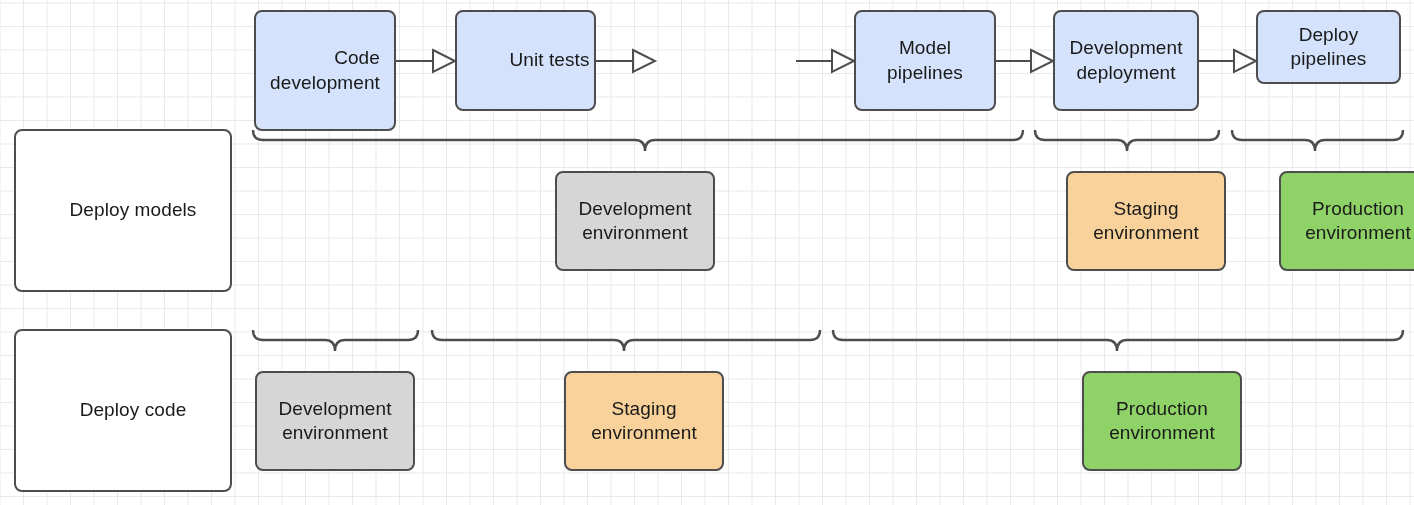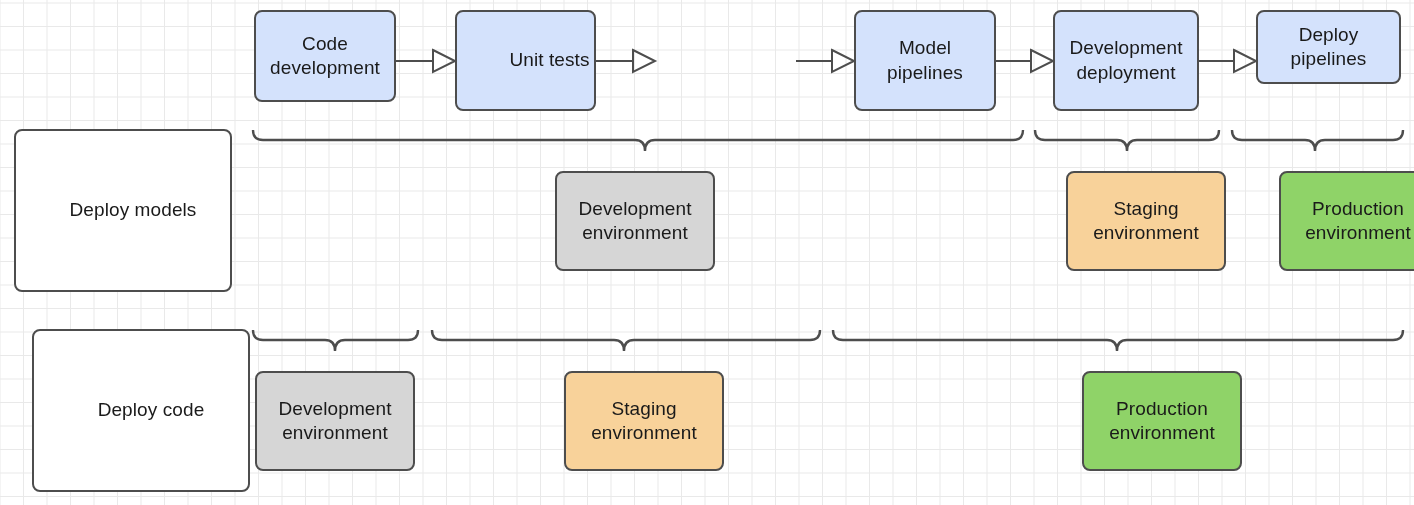--- a/index.html
+++ b/index.html
@@ -44,21 +44,21 @@
 
   .connector { position: absolute; }
   .connector svg { display: block; overflow: visible; }
   .brace { position: absolute; }
   .brace svg { display: block; overflow: visible; }
 </style>
 </head>
 <body>
 
 <div id="canvas">
-    <div class="node blue" style="left: 254px; top: 10px; width: 142px; height: 92px;">Code
+    <div class="node blue" style="left: 254px; top: 10px; width: 142px; height: 121px; text-align: right;">Code
 development</div>
     <div class="node blue" style="left: 455px; top: 10px; width: 141px; height: 101px; padding-left: 48px;">Unit tests</div>
     <div class="node blue" style="left: 854px; top: 10px; width: 142px; height: 101px;">Model
 pipelines</div>
     <div class="node blue" style="left: 1053px; top: 10px; width: 146px; height: 101px;">Development
 deployment</div>
     <div class="node blue" style="left: 1256px; top: 10px; width: 145px; height: 74px;">Deploy
 pipelines</div>
     <div class="connector" style="left: 396px; top: 46px; width: 59px; height: 30px;">
       <svg width="59" height="30" viewBox="0 0 59 30">
@@ -105,21 +105,21 @@
       <svg width="199" height="34" viewBox="0 0 199 34">
         <path d="M14 2 Q14 12 24 12 L87 12 Q97 12 97 23 Q97 12 107 12 L175 12 Q185 12 185 2" fill="none" stroke="#4d4d4d" stroke-width="2.4" stroke-linecap="butt"></path>
       </svg>
     </div>
     <div class="node grey" style="left: 555px; top: 171px; width: 160px; height: 100px;">Development
 environment</div>
     <div class="node orange" style="left: 1046px; top: 171px; width: 160px; height: 100px;">Staging
 environment</div>
     <div class="node green" style="left: 1234px; top: 171px; width: 158px; height: 100px;">Production
 environment</div>
-    <div class="node white" style="left: 32px; top: 329px; width: 218px; height: 163px;">Deploy code</div>
+    <div class="node white" style="left: 14px; top: 329px; width: 218px; height: 163px;">Deploy code</div>
     <div class="brace" style="left: 239px; top: 328px; width: 193px; height: 34px;">
       <svg width="193" height="34" viewBox="0 0 193 34">
         <path d="M14 2 Q14 12 24 12 L86 12 Q96 12 96 23 Q96 12 106 12 L169 12 Q179 12 179 2" fill="none" stroke="#4d4d4d" stroke-width="2.4" stroke-linecap="butt"></path>
       </svg>
     </div>
     <div class="brace" style="left: 418px; top: 328px; width: 416px; height: 34px;">
       <svg width="416" height="34" viewBox="0 0 416 34">
         <path d="M14 2 Q14 12 24 12 L196 12 Q206 12 206 23 Q206 12 216 12 L392 12 Q402 12 402 2" fill="none" stroke="#4d4d4d" stroke-width="2.4" stroke-linecap="butt"></path>
       </svg>
     </div>

